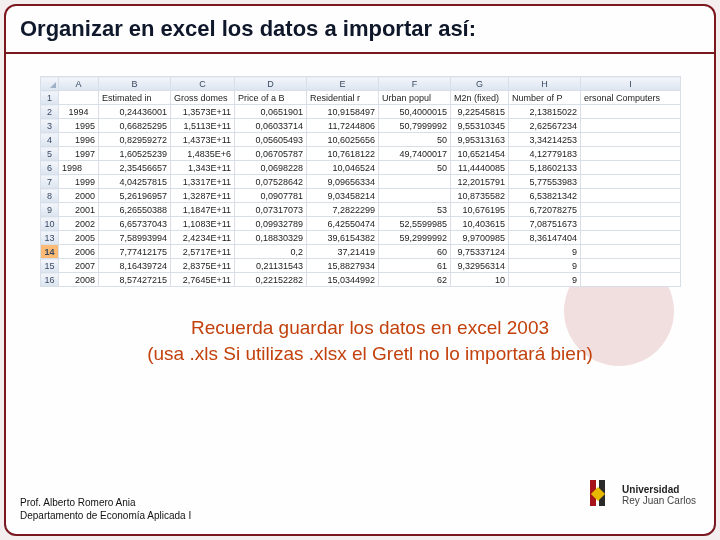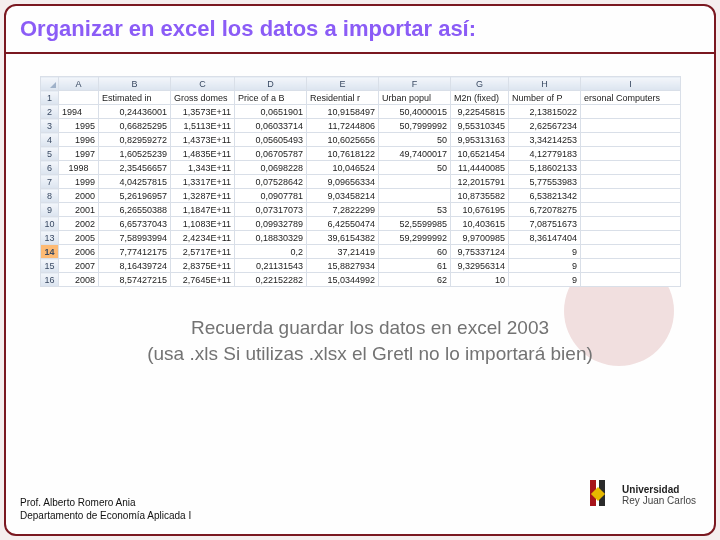--- a/index.html
+++ b/index.html
@@ -20,21 +20,21 @@
     overflow: hidden;
   }
   .title-box {
     border-bottom: 2px solid #7a1820;
     padding: 10px 14px;
     border-radius: 10px 10px 0 0;
   }
   .title-box h1 {
     font-size: 22px;
     font-weight: bold;
-    color: #8b5cf6;
+    color: #0f172a;
   }
   .watermark-dots {
     position: absolute;
     right: 30px; top: 80px;
     width: 140px; height: 280px;
     opacity: 0.15;
     z-index: 0;
   }
   .dot { position: absolute; border-radius: 50%; background: #a33; }
   .excel-wrap {
@@ -91,21 +91,21 @@
   .col-C { width: 64px; }
   .col-D { width: 72px; }
   .col-E { width: 72px; }
   .col-F { width: 72px; }
   .col-G { width: 58px; }
   .col-H { width: 72px; }
   .col-I { width: 100px; }
   .note {
     text-align: center;
     font-size: 19px;
-    color: #737373;
+    color: #c2410c;
     margin-top: 28px;
     line-height: 1.35;
     position: relative;
     z-index: 1;
     padding-left: 20px;
   }
   .footer {
     position: absolute;
     bottom: 12px;
     left: 14px;
@@ -183,21 +183,21 @@
             <td class="text">Gross domes</td>
             <td class="text">Price of a B</td>
             <td class="text">Residential r</td>
             <td class="text">Urban popul</td>
             <td class="text">M2n (fixed)</td>
             <td class="text">Number of P</td>
             <td class="text">ersonal Computers</td>
           </tr>
           <tr>
             <td class="rownum">2</td>
-            <td style="text-align: left;">1994</td>
+            <td style="text-align: center;">1994</td>
             <td>0,24436001</td>
             <td>1,3573E+11</td>
             <td>0,0651901</td>
             <td>10,9158497</td>
             <td>50,4000015</td>
             <td>9,22545815</td>
             <td>2,13815022</td>
             <td></td>
           </tr>
           <tr>
@@ -221,31 +221,31 @@
             <td>10,6025656</td>
             <td>50</td>
             <td>9,95313163</td>
             <td>3,34214253</td>
             <td></td>
           </tr>
           <tr>
             <td class="rownum">5</td>
             <td style="text-align: right;">1997</td>
             <td>1,60525239</td>
-            <td>1,4835E+11</td>
+            <td>1,4835E+6</td>
             <td>0,06705787</td>
             <td>10,7618122</td>
             <td>49,7400017</td>
             <td>10,6521454</td>
             <td>4,12779183</td>
             <td></td>
           </tr>
           <tr>
             <td class="rownum">6</td>
-            <td style="text-align: center;">1998</td>
+            <td style="text-align: left;">1998</td>
             <td>2,35456657</td>
             <td>1,343E+11</td>
             <td>0,0698228</td>
             <td>10,046524</td>
             <td>50</td>
             <td>11,4440085</td>
             <td>5,18602133</td>
             <td></td>
           </tr>
           <tr>

